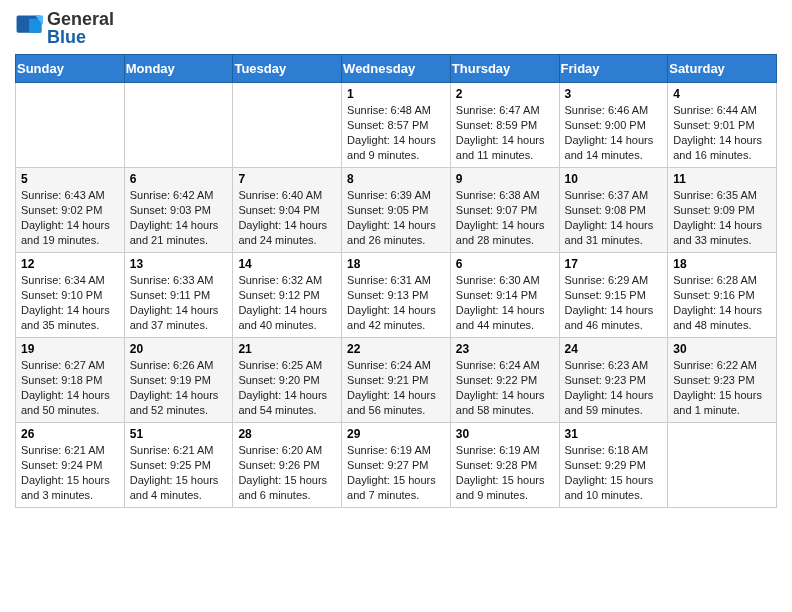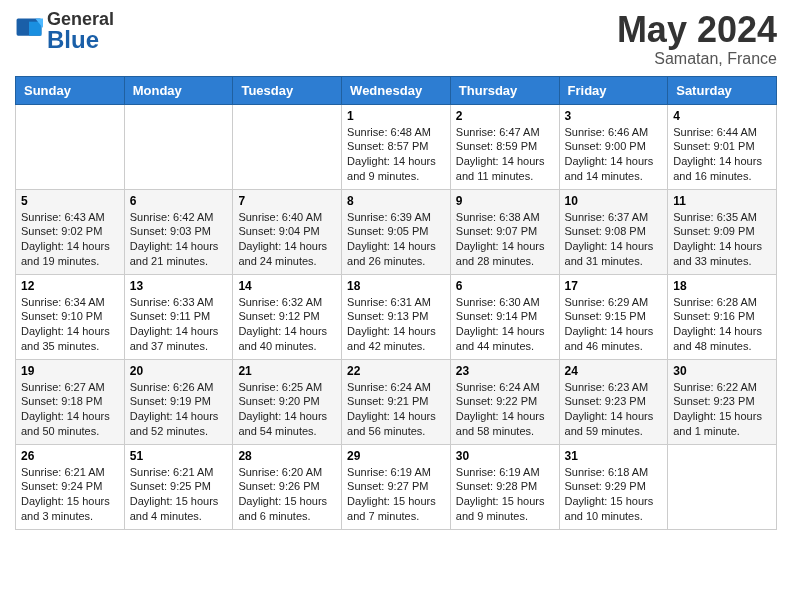--- a/index.html
+++ b/index.html
@@ -25,21 +25,21 @@
       display: flex;
       flex-direction: column;
       line-height: 1;
     }
     .logo-general {
       font-size: 18px;
       font-weight: bold;
       color: #333;
     }
     .logo-blue {
-      font-size: 24px;
+      font-size: 18px;
       font-weight: bold;
       color: #1a5fa8;
     }
     .logo-icon {
       width: 28px;
       height: 28px;
     }
     .title-block {
       text-align: right;
     }
@@ -54,21 +54,21 @@
       color: #555;
     }
     table {
       width: 100%;
       border-collapse: collapse;
       font-size: 11px;
     }
     thead tr th {
       background-color: #2d7dd2;
       color: #fff;
-      padding: 6px 8px;
+      padding: 6px 1px;
       text-align: left;
       font-size: 13px;
       font-weight: bold;
       border: 1px solid #2060a0;
     }
     tbody tr td {
       border: 1px solid #ccc;
       padding: 4px 5px;
       vertical-align: top;
       width: calc(100% / 7);
@@ -101,24 +101,20 @@
   <div class="logo">
     <svg class="logo-icon" viewBox="0 0 36 36">
       <rect x="2" y="2" width="32" height="22" rx="2" fill="#1a5fa8"></rect>
       <polygon points="18,6 34,6 34,24 18,24" fill="#1a8fe0"></polygon>
       <polygon points="26,2 36,2 36,14" fill="#4db8ff"></polygon>
     </svg>
     <div class="logo-text">
       <span class="logo-general">General</span>
       <span class="logo-blue">Blue</span>
     </div>
-  </div>
-  <div class="title-block">
-    <div class="month-title">May 2024</div>
-    <div class="location">Samatan, France</div>
   </div>
 </div>
 
 <table>
   <thead>
     <tr>
       <th>Sunday</th>
       <th>Monday</th>
       <th>Tuesday</th>
       <th>Wednesday</th>

